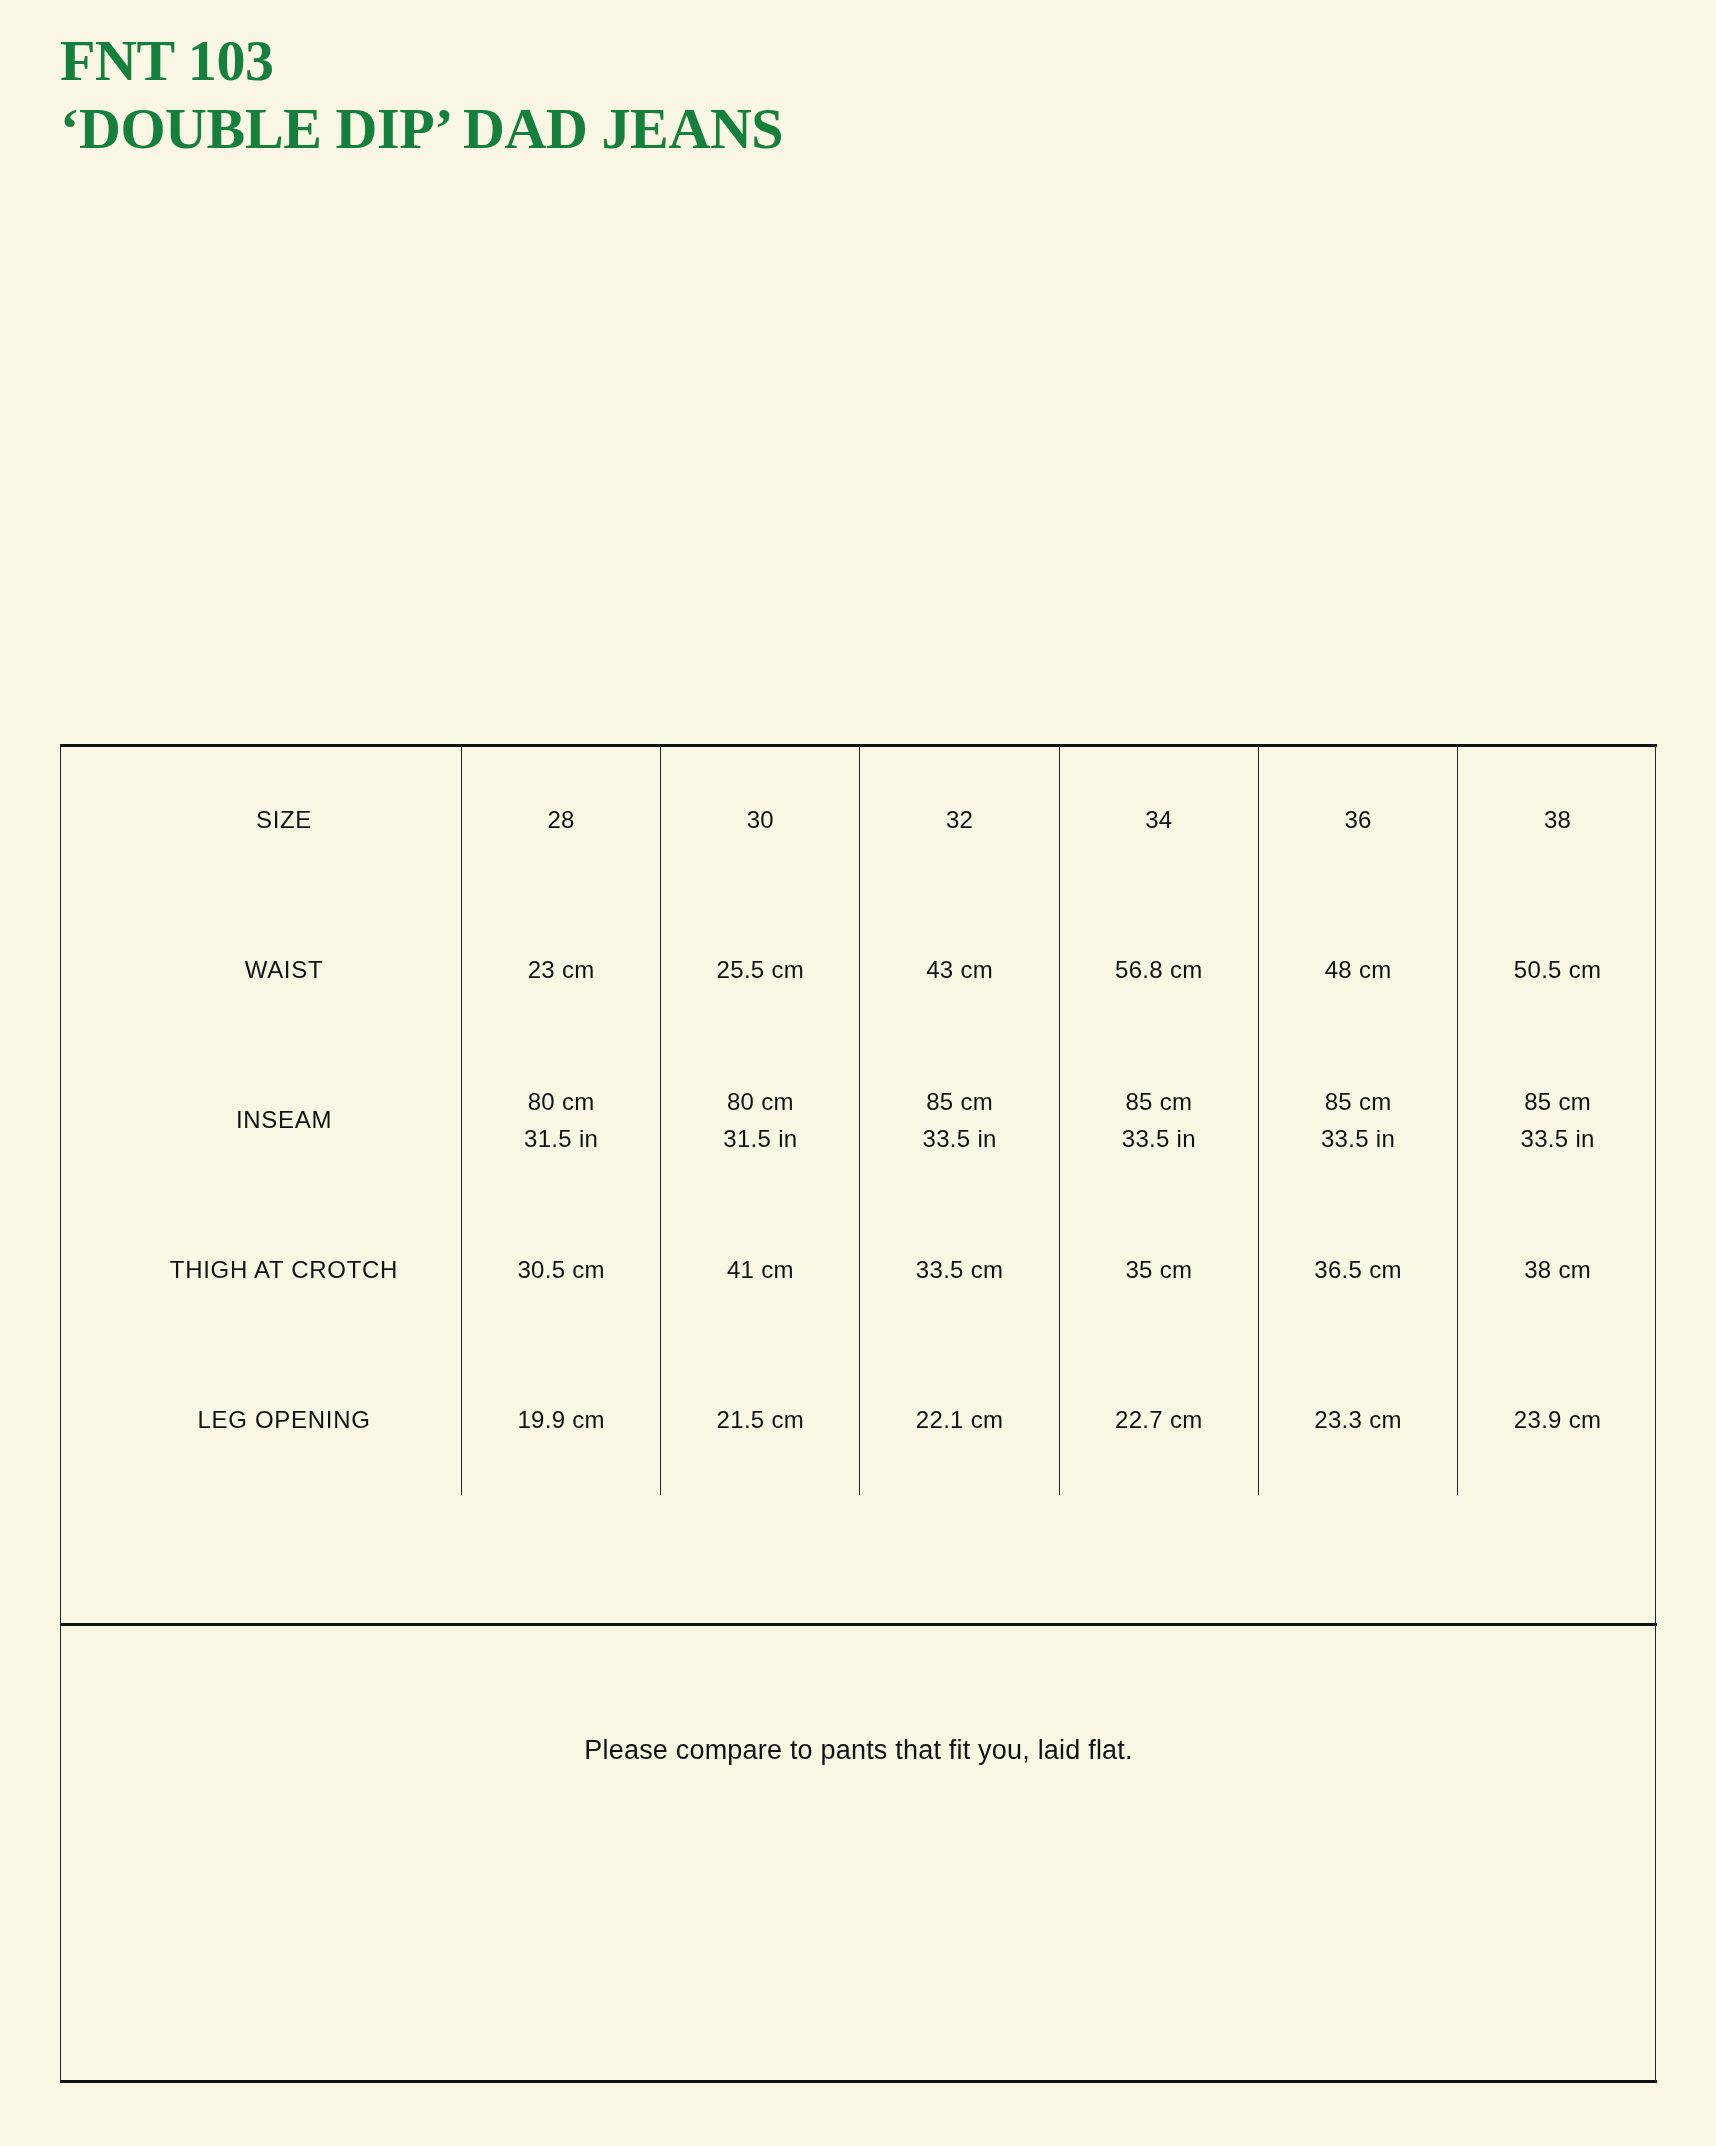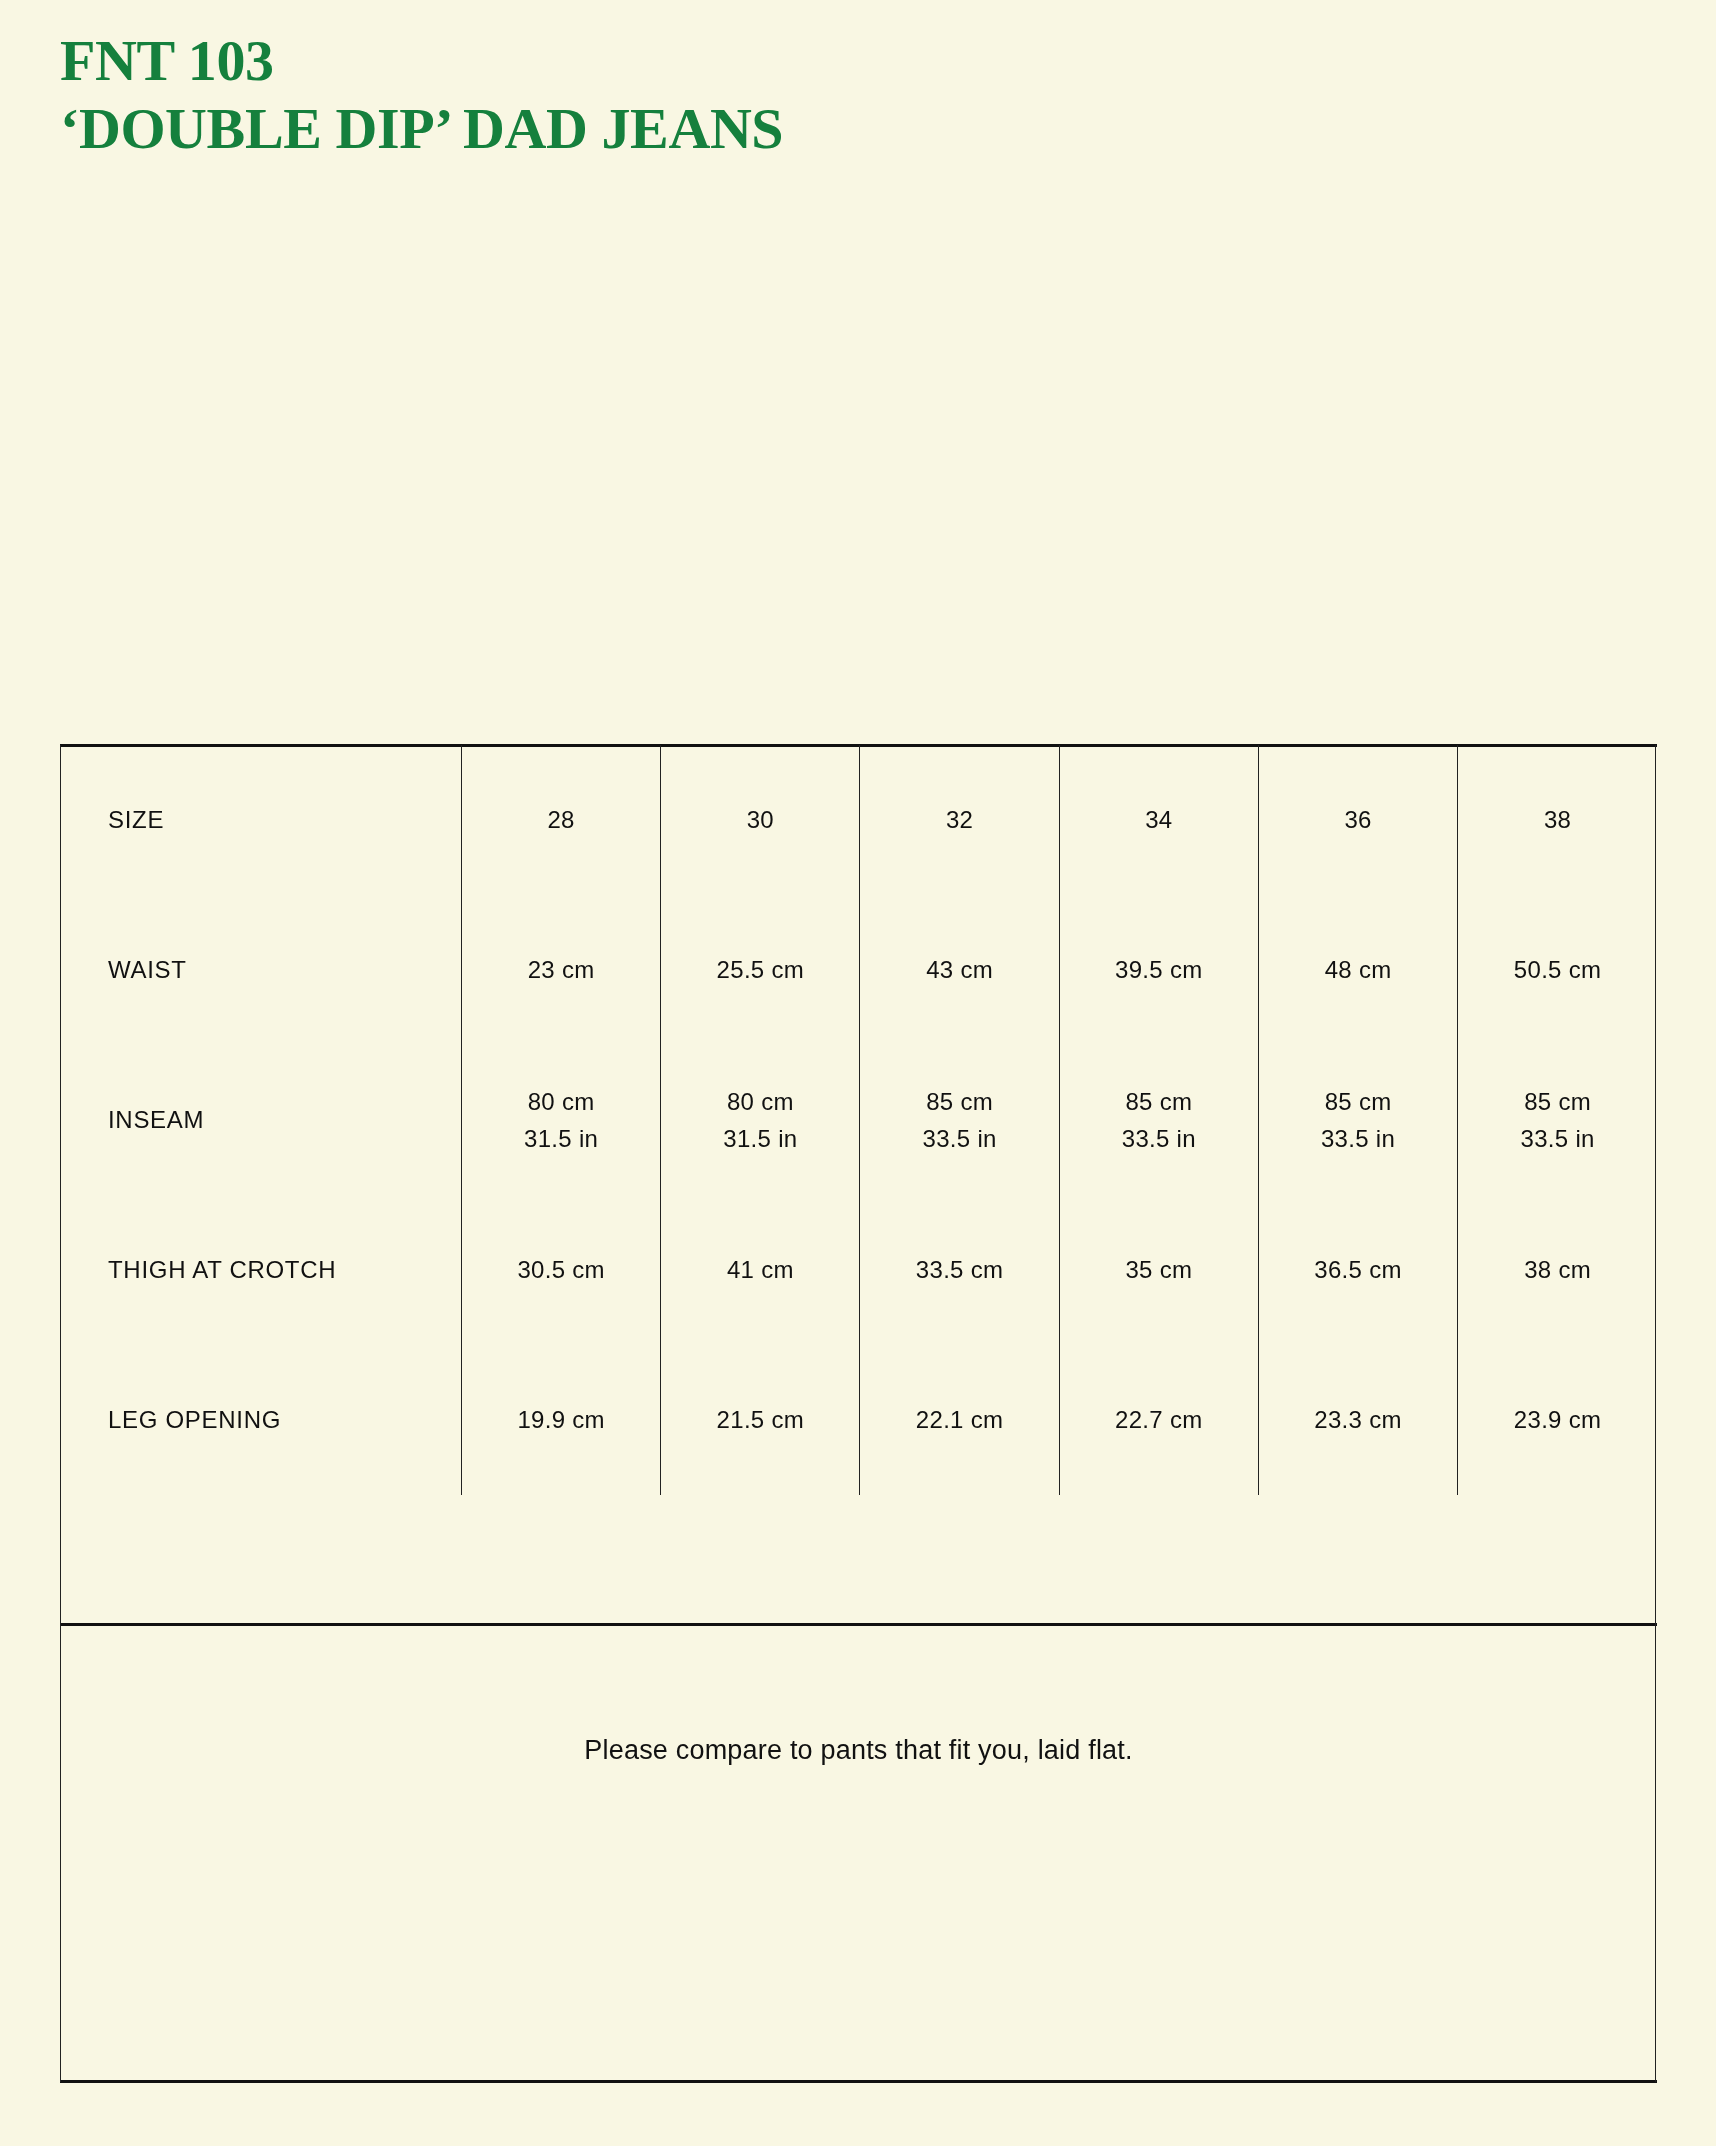--- a/index.html
+++ b/index.html
@@ -58,21 +58,21 @@
     font-size: 24px;
     font-weight: 400;
     letter-spacing: 0.3px;
   }
   table.size-table tr.data-row > *:last-child {
     border-right: none;
   }
 
   table.size-table th.row-label,
   table.size-table td.row-label {
-    text-align: left;
+    text-align: center;
     padding-left: 48px;
     font-weight: 400;
     letter-spacing: 0.7px;
     margin-left: 20px;
   }
 
   table.size-table td.size-cell,
   table.size-table th.size-cell {
     text-align: center;
     font-weight: 400;
@@ -172,21 +172,21 @@
           <td class="size-cell">
             <span class="sub-line">23 cm</span>
           </td>
           <td class="size-cell">
             <span class="sub-line">25.5 cm</span>
           </td>
           <td class="size-cell">
             <span class="sub-line">43 cm</span>
           </td>
           <td class="size-cell">
-            <span class="sub-line">39.5 cm</span>
+            <span class="sub-line">56.8 cm</span>
           </td>
           <td class="size-cell">
             <span class="sub-line">48 cm</span>
           </td>
           <td class="size-cell">
             <span class="sub-line">50.5 cm</span>
           </td>
         </tr>
         <tr class="data-row">
           <td class="row-label">INSEAM</td>

